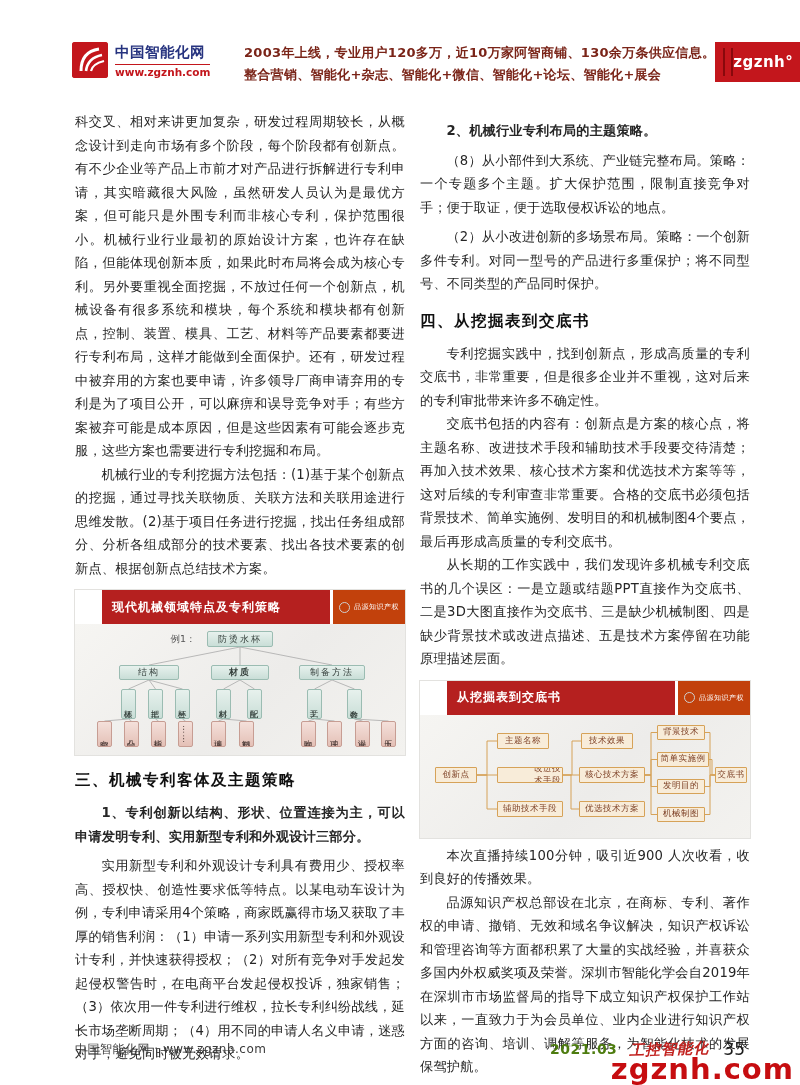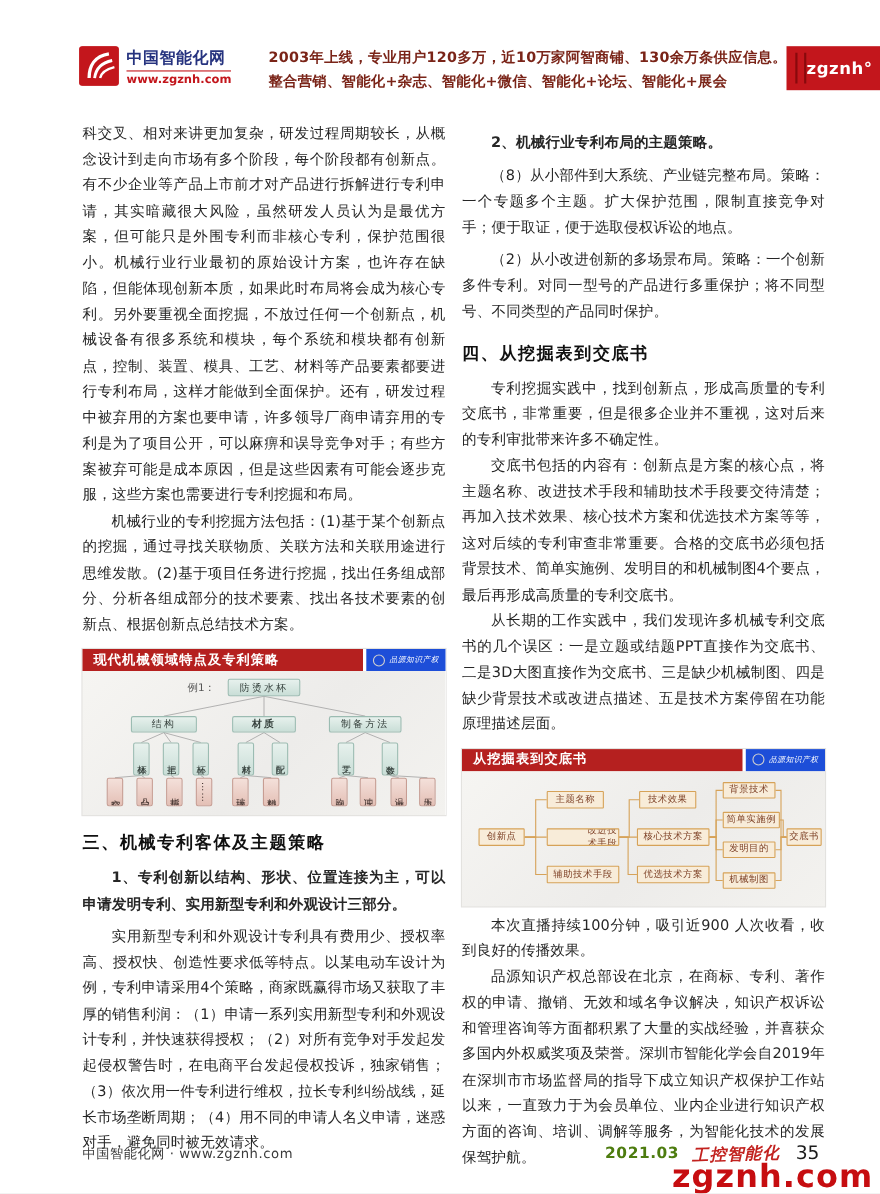--- a/index.html
+++ b/index.html
@@ -22,24 +22,24 @@
   .cols{position:absolute;top:110px;left:75px;width:675px;display:flex;gap:15px;}
   .col{width:330px;flex:none;}
   p.body{font-size:13.2px;line-height:23.5px;text-align:justify;margin:0;text-indent:2em;letter-spacing:.2px;}
   p.noindent{text-indent:0;}
   p.bold{font-weight:bold;margin-top:9px;}
   p.mt{margin-top:6px;}
   h2.sec{font-size:15.5px;font-weight:bold;margin:15px 0 10px;letter-spacing:1.5px;color:#101010;}
 
   
   figure.slide{margin:10px 0 6px;box-shadow:0 0 0 1px #e3e2df;}
-  .slide-head{display:flex;height:20px;gap:3px;background:#fff;}
+  .slide-head{display:flex;height:34px;gap:3px;background:#fff;padding-left:27px;}
   .slide-banner{flex:1;background:#b5201f;color:#fff;font-size:12px;font-weight:bold;display:flex;align-items:center;
                 padding-left:10px;letter-spacing:1px;}
-  .slide-logo{width:72px;background:#1d4ed8;display:flex;align-items:center;justify-content:center;gap:4px;color:#fff;flex:none;font-style:italic;}
+  .slide-logo{width:72px;background:#c2410c;display:flex;align-items:center;justify-content:center;gap:4px;color:#fff;flex:none;}
   .emblem{width:9px;height:9px;border:1px solid #cfcfcf;border-radius:50%;flex:none;}
   .slide-logo-txt{font-size:7px;letter-spacing:.5px;line-height:8px;}
   .slide-body{background:linear-gradient(135deg,#f6f5f2 0%,#edecea 55%,#f3f2ef 100%);padding:5px 3px 8px;}
   .slide-subtitle{color:#a3231f;font-weight:bold;font-size:12px;padding:2px 5px 6px;letter-spacing:1px;}
   .diagram{position:relative;margin:0 auto;}
   #diagram1{width:322px;height:118px;}
   #diagram2{width:324px;height:110px;}
   .diagram svg{position:absolute;left:0;top:0;}
   #diagram1 svg line{stroke:#a9a9a9;stroke-width:.8;}
   #diagram2 svg path{stroke:#d6a258;stroke-width:1;fill:none;}

